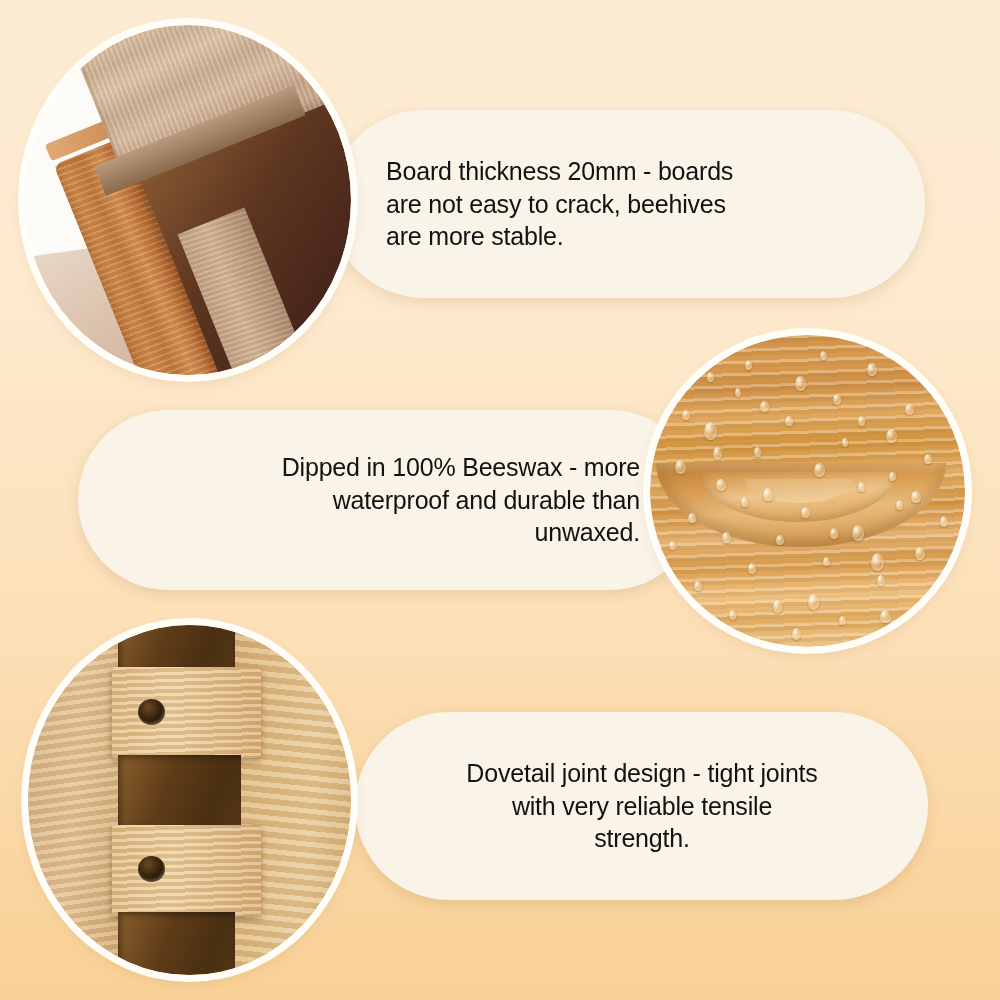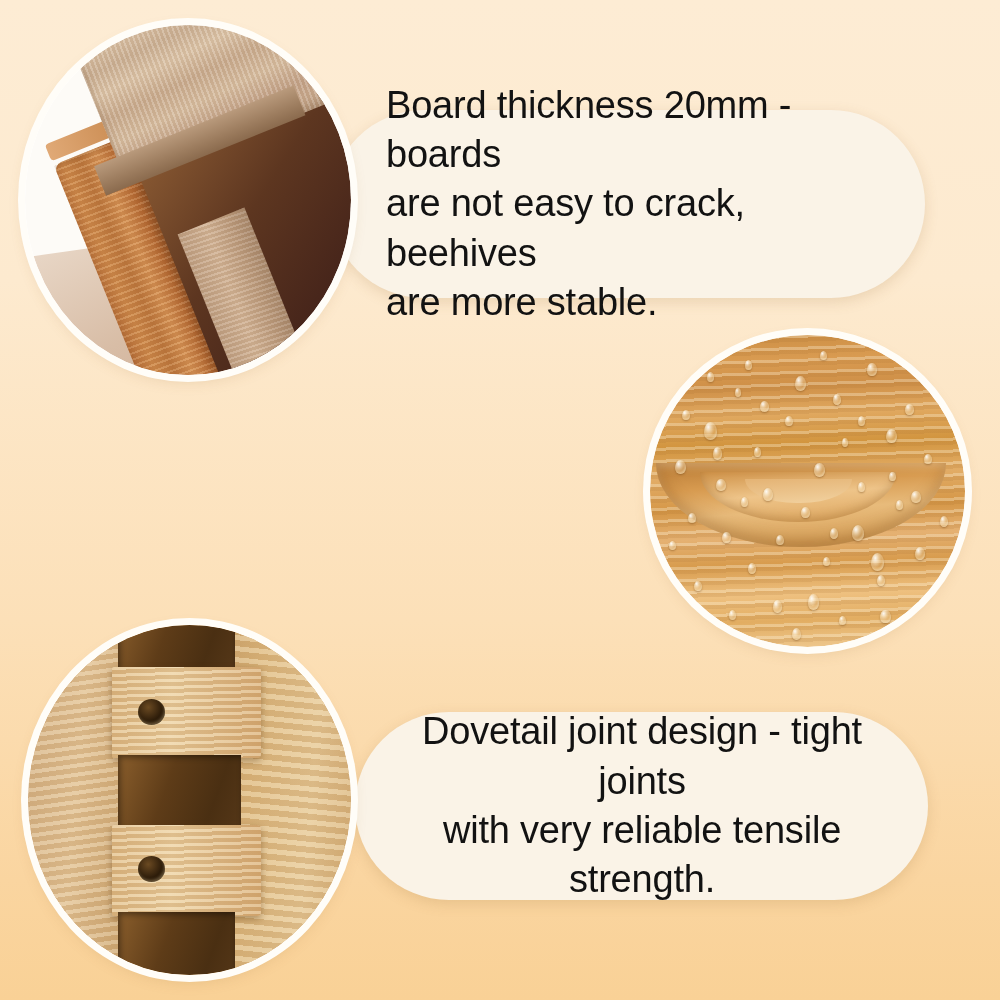--- a/index.html
+++ b/index.html
@@ -15,21 +15,21 @@
   .pill {
     position:absolute;
     background:#faf3e7;
     border-radius:999px;
     box-shadow:0 4px 14px rgba(150,105,50,.18);
     display:flex; align-items:center;
     z-index:2;
   }
   .pill-text {
     color:#121212;
-    font-size:38px;
+    font-size:25px;
     line-height:1.30;
     letter-spacing:-0.2px;
     white-space:pre-line;
   }
   #pill-1 { left:330px; top:110px; width:595px; height:188px; }
   #pill-1 .pill-text { margin-left:56px; text-align:left; width:500px; }
 
   #pill-2 { left:78px; top:410px; width:622px; height:180px; }
   #pill-2 .pill-text { margin-left:22px; text-align:right; width:540px; }
 
@@ -214,20 +214,25 @@
       <div class="p1-shadow-floor"></div>
       <div class="p1-dark"></div>
       <div class="p1-innerboard"></div>
       <div class="p1-redboard"></div>
       <div class="p1-redtop"></div>
       <div class="p1-topboard"></div>
       <div class="p1-topedge"></div>
     </div>
   </div>
 
+  <div class="pill" id="pill-2">
+    <div class="pill-text">Dipped in 100% Beeswax - more
+waterproof and durable than
+unwaxed.</div>
+  </div>
 
   <div class="photo" id="photo-2">
     <div class="inner">
       <div class="p2-wood"></div>
       <div class="p2-knot"></div>
       <div class="p2-knot2"></div>
       <div class="p2-knot3"></div>
       <div id="drops">
           <div class="drop" style="left: 8%; top: 40%; width: 3.4%; height: 4.6%;"></div>
           <div class="drop" style="left: 12%; top: 57%; width: 2.6%; height: 3.4%;"></div>

